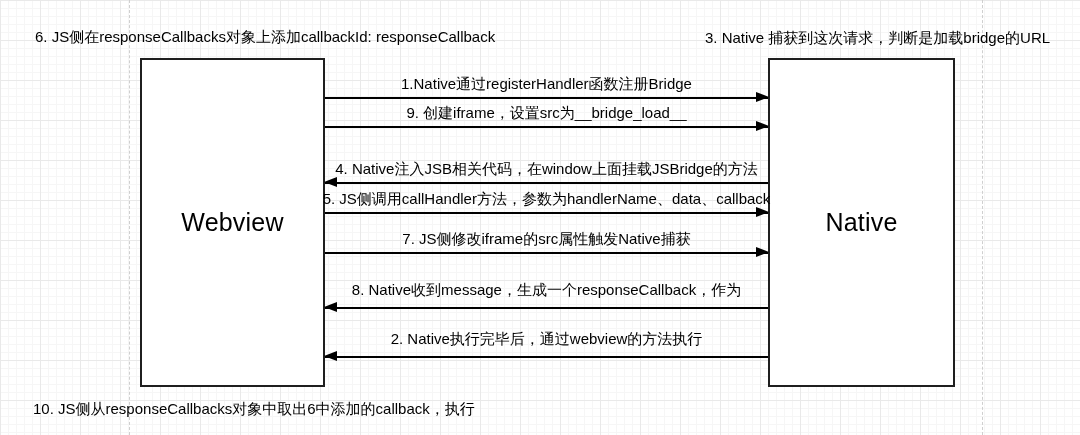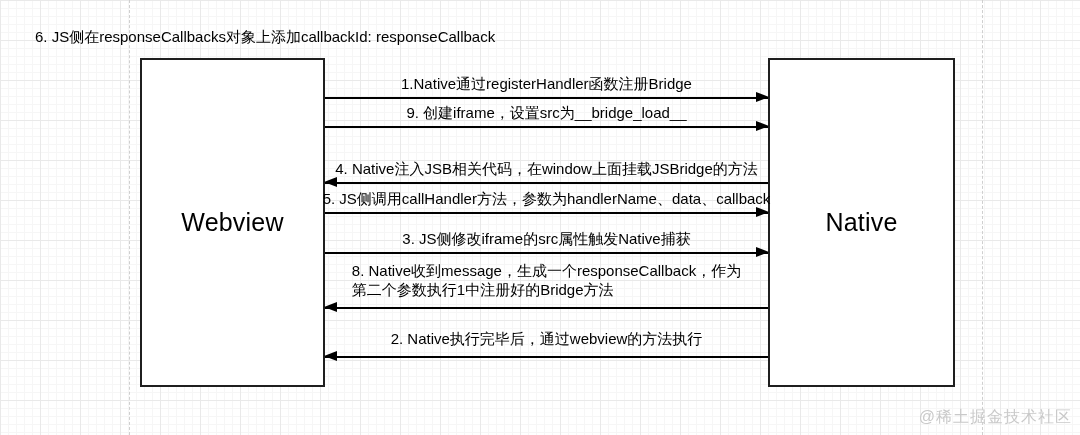--- a/index.html
+++ b/index.html
@@ -109,20 +109,22 @@
 </style>
 </head>
 <body>
 
 <div class="canvas">
 
   <div class="page-boundary pb-left"></div>
   <div class="page-boundary pb-right"></div>
 
   <div class="note note-6">6. JS侧在responseCallbacks对象上添加callbackId: responseCallback</div>
+  <div class="note note-3">3. Native 捕获到这次请求，判断是加载bridge的URL</div>
+  <div class="note note-10">10. JS侧从responseCallbacks对象中取出6中添加的callback，执行</div>
 
   <div class="actor-box actor-webview">
     <span class="actor-label">Webview</span>
   </div>
 
   <div class="actor-box actor-native">
     <span class="actor-label">Native</span>
   </div>
 
   <div class="arrow a1">
@@ -143,37 +145,35 @@
     <div class="head head-left"></div>
   </div>
 
   <div class="arrow a4">
     <div class="lbl">5. JS侧调用callHandler方法，参数为handlerName、data、callback</div>
     <div class="shaft"></div>
     <div class="head head-right"></div>
   </div>
 
   <div class="arrow a5">
-    <div class="lbl">3. JS侧修改iframe的src属性触发Native捕获</div>
+    <div class="lbl">7. JS侧修改iframe的src属性触发Native捕获</div>
     <div class="shaft"></div>
     <div class="head head-right"></div>
   </div>
 
   <div class="arrow a6 two-line">
     <div class="lbl">
       <div>8. Native收到message，生成一个responseCallback，作为</div>
-      <div>第二个参数执行1中注册好的Bridge方法</div>
     </div>
     <div class="shaft"></div>
     <div class="head head-left"></div>
   </div>
 
   <div class="arrow a7 two-line">
     <div class="lbl">
       <div>2. Native执行完毕后，通过webview的方法执行</div>
     </div>
     <div class="shaft"></div>
     <div class="head head-left"></div>
   </div>
 
-  <div class="watermark">@稀土掘金技术社区</div>
 
 </div>
 
 </body></html>

